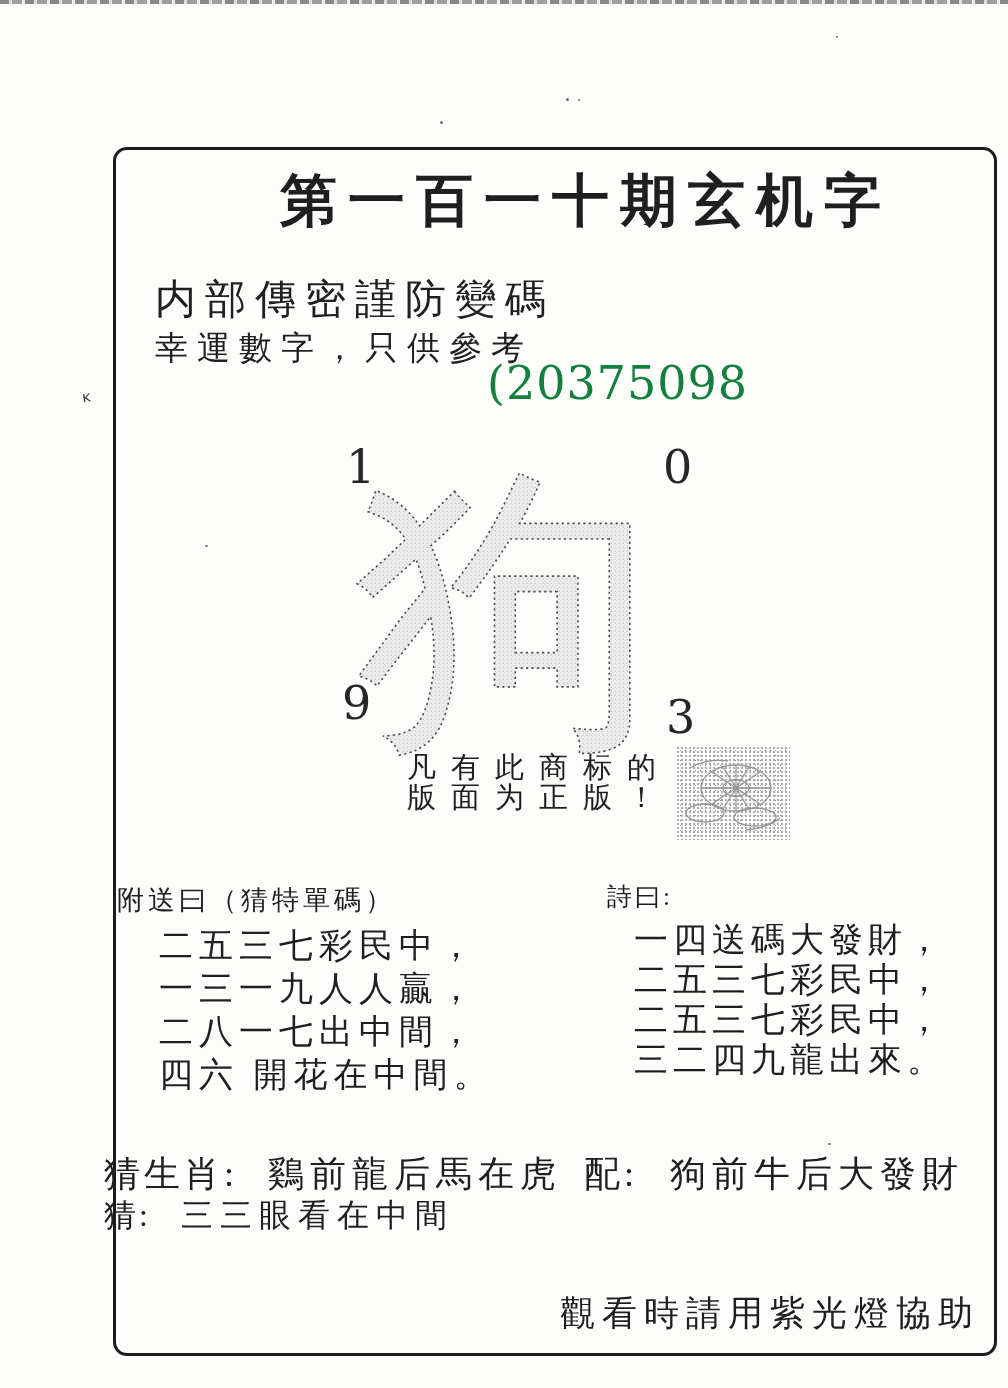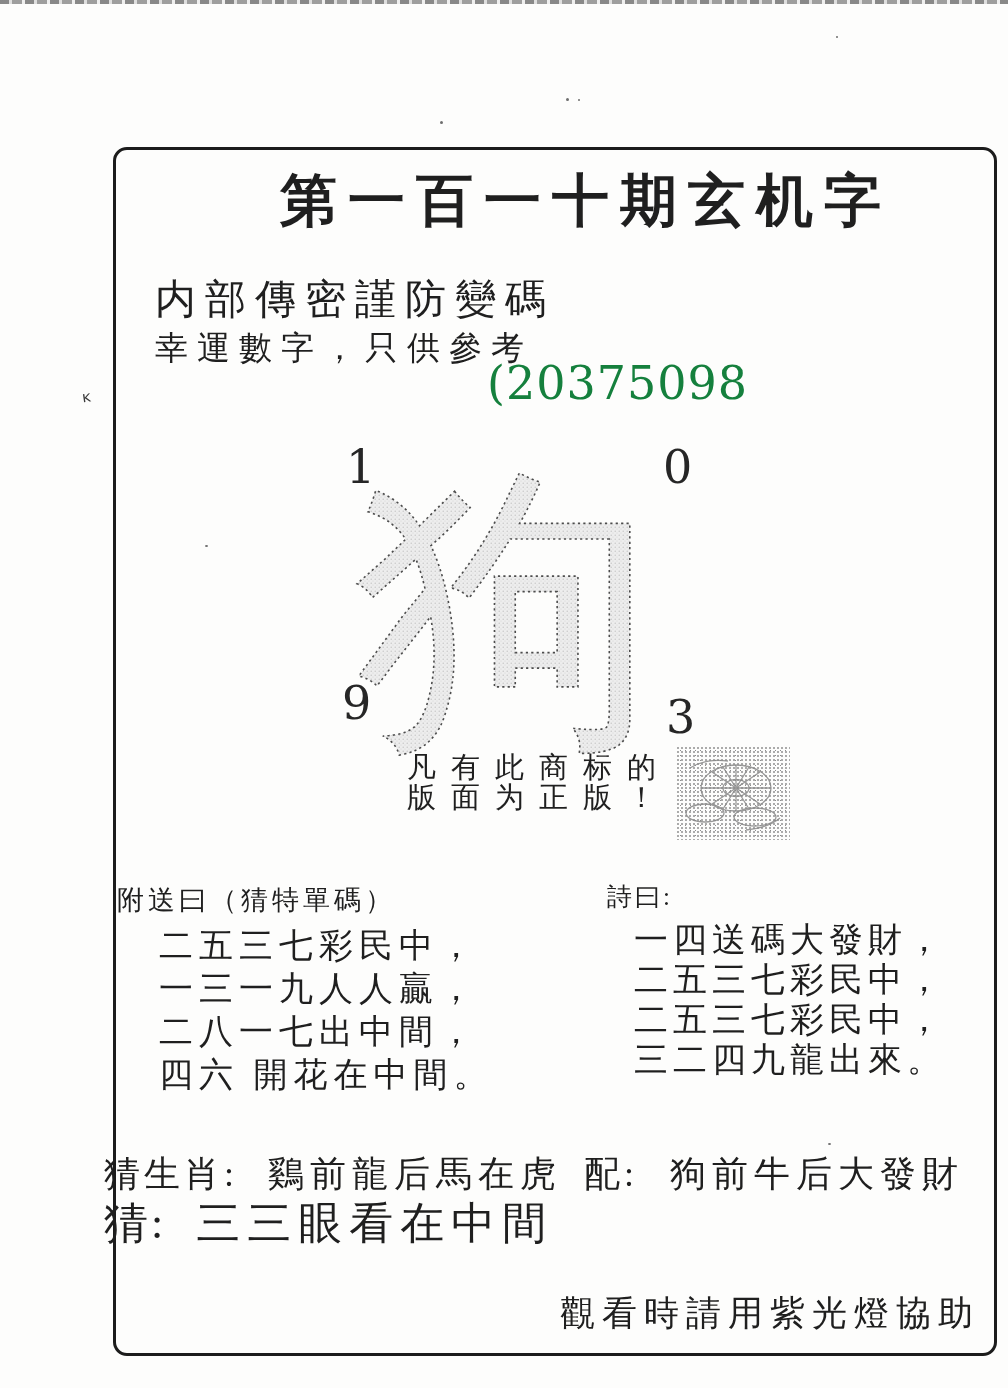--- a/index.html
+++ b/index.html
@@ -52,21 +52,21 @@
   .poem-h-left{left:117px;top:882px;font-size:27px;letter-spacing:4px;white-space:nowrap;}
   .poem-left{left:159px;top:924px;font-size:34px;letter-spacing:6px;line-height:43px;white-space:nowrap;}
   .poem-h-right{left:607px;top:880px;font-size:25px;letter-spacing:3px;white-space:nowrap;}
   .poem-right{left:634px;top:920px;font-size:34px;letter-spacing:5px;line-height:40px;white-space:nowrap;}
   .poem-line{display:block;}
   
   .zodiac{left:104px;top:1150px;font-size:36px;white-space:nowrap;letter-spacing:4px;}
   .zodiac .v1{margin-left:30px;letter-spacing:6px;}
   .zodiac .pl{margin-left:22px;}
   .zodiac .v2{margin-left:32px;letter-spacing:6px;}
-  .guess{left:104px;top:1194px;font-size:44px;white-space:nowrap;letter-spacing:3px;}
+  .guess{left:104px;top:1194px;font-size:32px;white-space:nowrap;letter-spacing:3px;}
   .guess .v1{margin-left:30px;letter-spacing:7px;}
   .footer{left:560px;top:1290px;font-size:35px;letter-spacing:7px;white-space:nowrap;}
 </style>
 </head>
 <body>
 
 <div class="abs top-edge"></div>
 <div class="abs speck" style="left:566px;top:98px;width:3px;height:3px;"></div>
 <div class="abs speck" style="left:578px;top:99px;width:2px;height:2px;"></div>
 <div class="abs speck" style="left:440px;top:121px;width:3px;height:3px;"></div>

